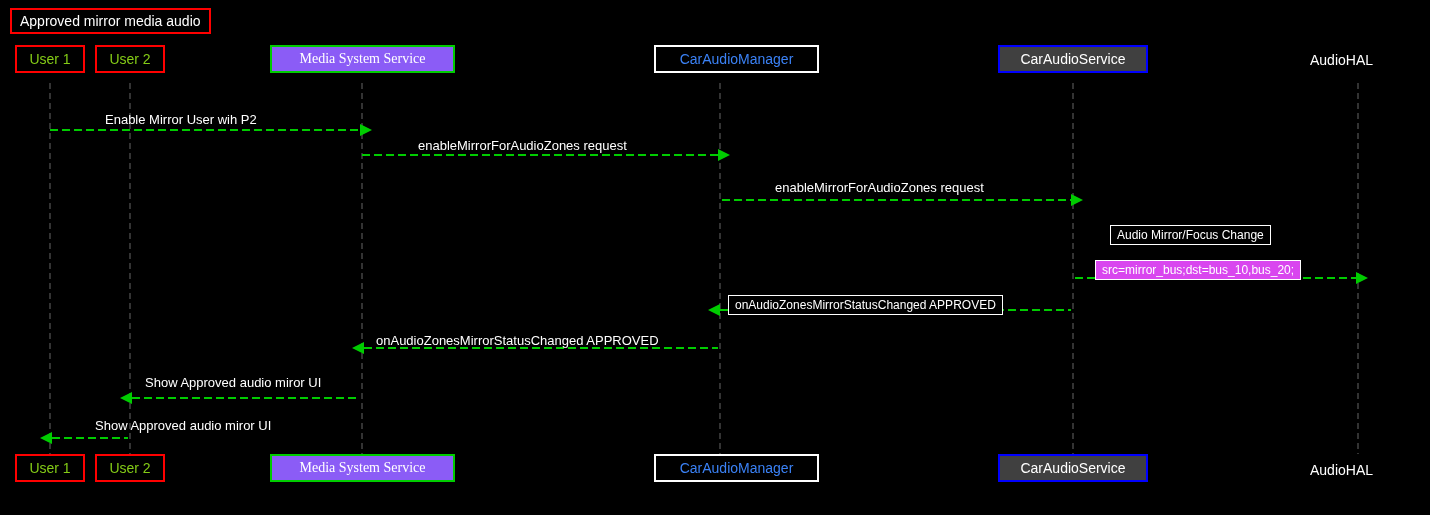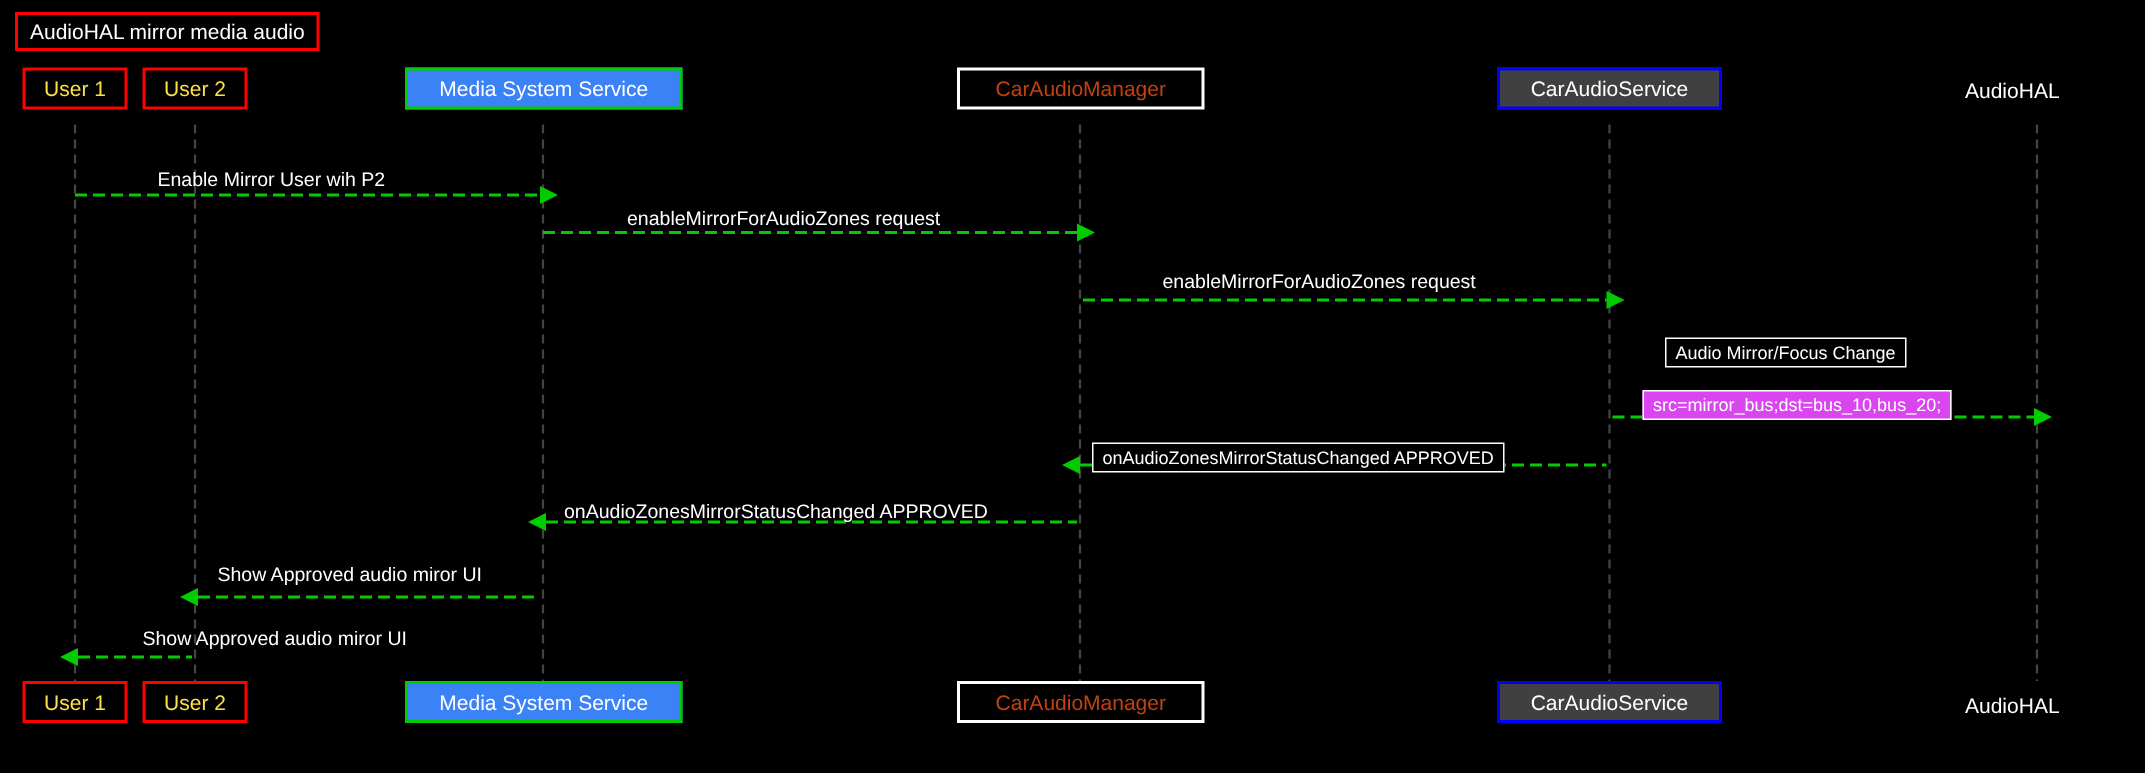--- a/index.html
+++ b/index.html
@@ -20,40 +20,40 @@
     }
     .actor-box {
       position: absolute;
       border: 2px solid;
       padding: 4px 10px;
       font-size: 14px;
       font-weight: normal;
       white-space: nowrap;
       text-align: center;
     }
-    .actor-red { border-color: #ff0000; color: #fde047; background: #000; }
-    .actor-green { border-color: #00cc00; color: #fff; background: #3b82f6; }
+    .actor-red { border-color: #ff0000; color: #84cc16; background: #000; }
+    .actor-green { border-color: #00cc00; color: #fff; background: #8b5cf6; font-family: Liberation Serif, serif; }
     .actor-blue { border-color: #0000ff; color: #fff; background: #404040; }
-    .actor-white { border-color: #fff; color: #c2410c; background: #000; }
+    .actor-white { border-color: #fff; color: #3b82f6; background: #000; margin-left: 16px; }
 
     .title-box {
       position: absolute;
       border: 2px solid #ff0000;
       padding: 3px 8px;
       font-size: 14px;
       color: #fff;
       background: #000;
     }
   </style>
 </head>
 <body>
 
 <div class="diagram-container">
 
-  <div class="title-box" style="left:10px; top:8px;">AudioHAL mirror media audio</div>
+  <div class="title-box" style="left:10px; top:8px;">Approved mirror media audio</div>
 
   <div class="actor-box actor-red" style="left:15px; top:45px; width:70px;">User 1</div>
 
   <div class="actor-box actor-red" style="left:95px; top:45px; width:70px;">User 2</div>
 
   <div class="actor-box actor-green" style="left:270px; top:45px; width:185px;">Media System Service</div>
 
   <div class="actor-box actor-white" style="left:638px; top:45px; width:165px;">CarAudioManager</div>
 
   <div class="actor-box actor-blue" style="left:998px; top:45px; width:150px;">CarAudioService</div>

